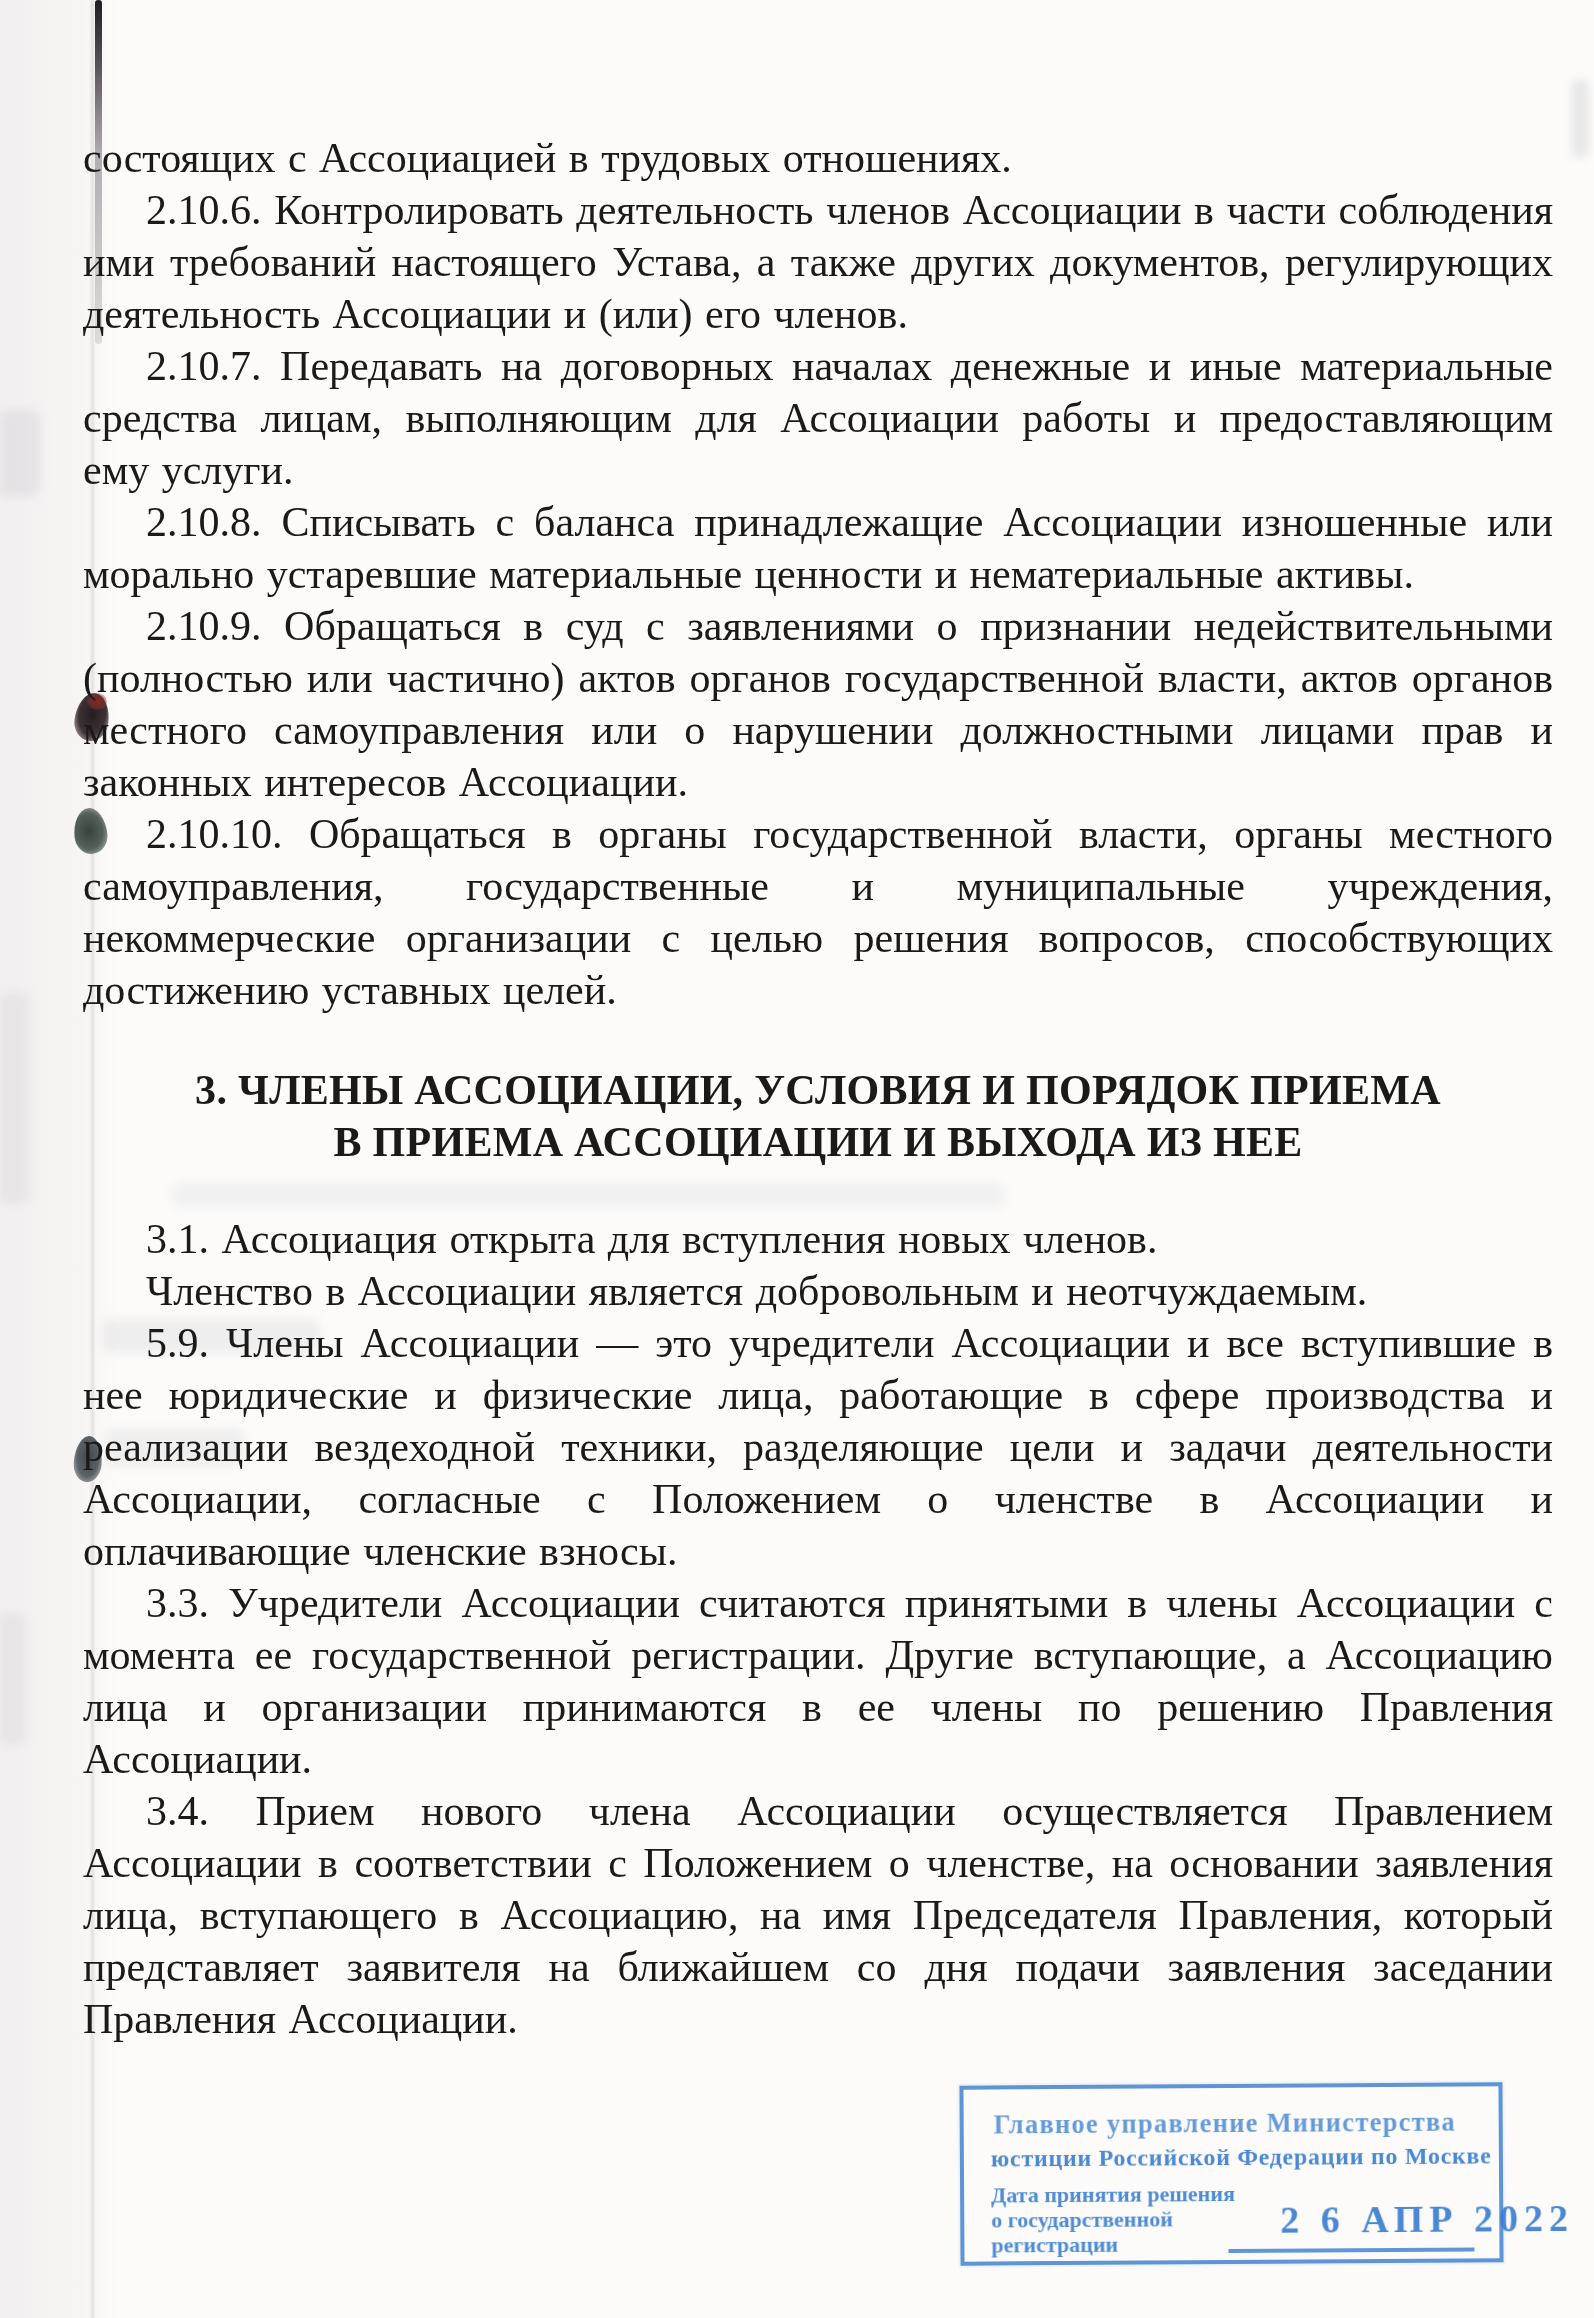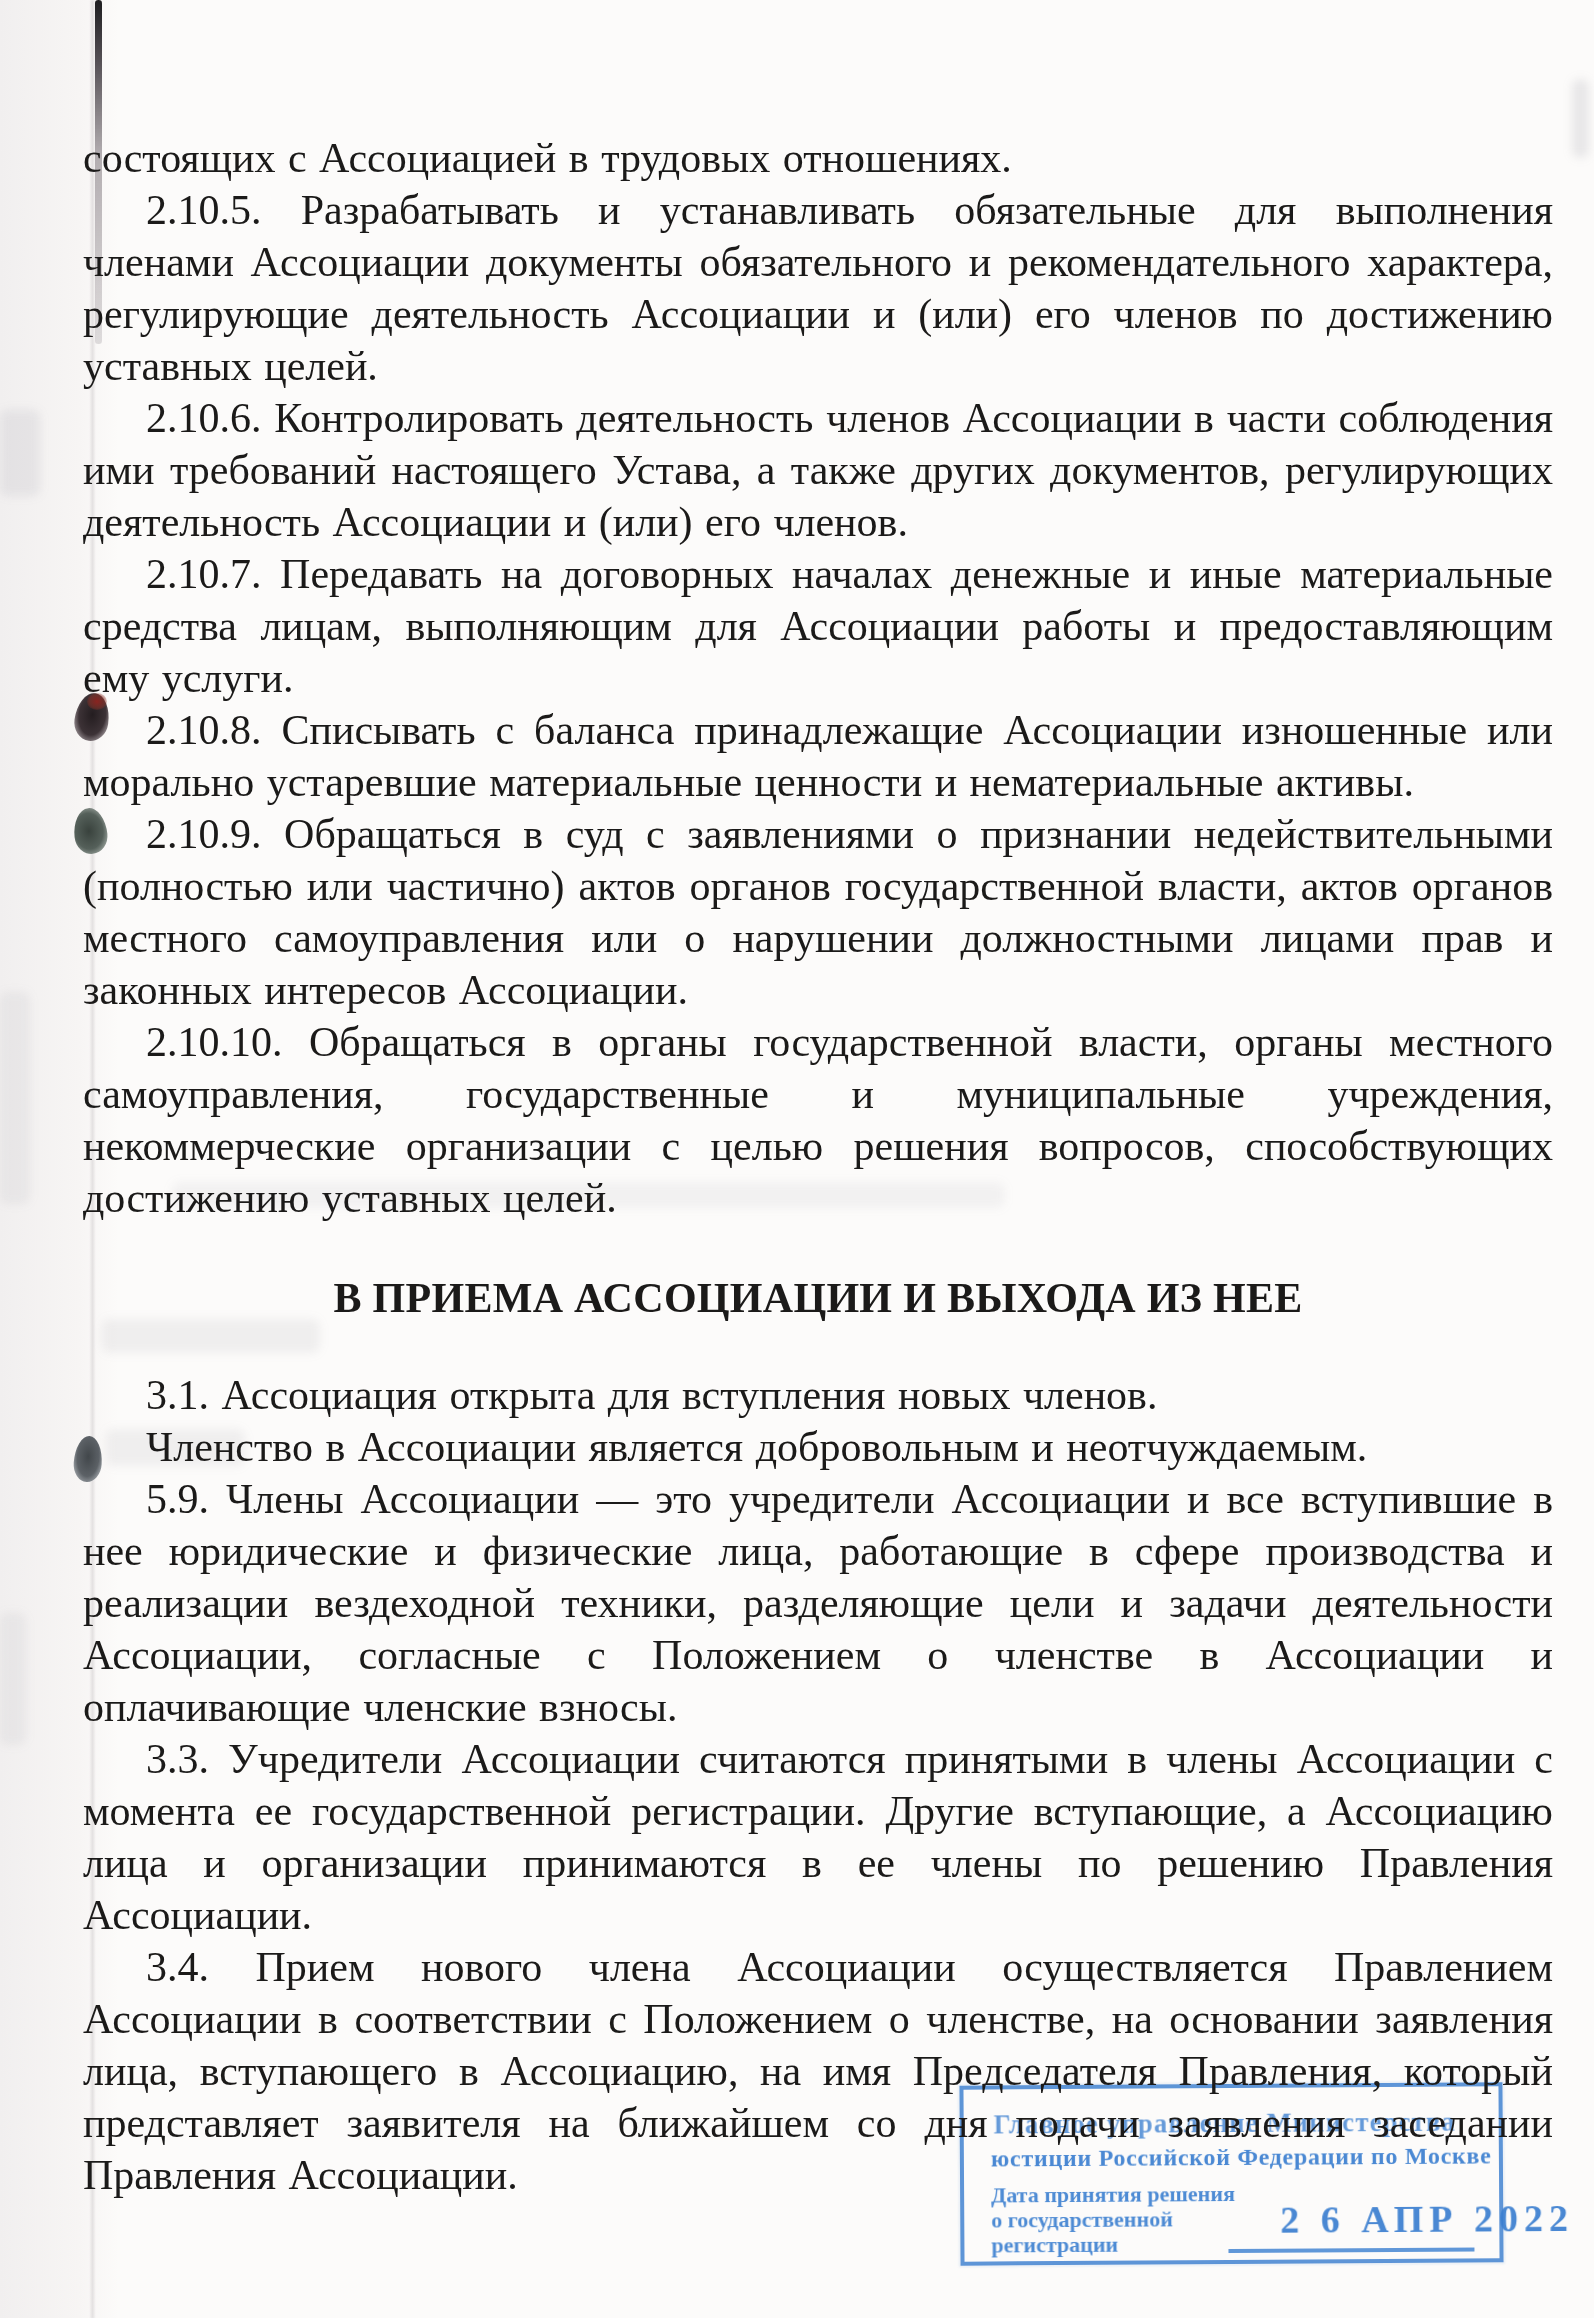--- a/index.html
+++ b/index.html
@@ -125,29 +125,29 @@
   <div class="smudge sm-2"></div>
   <div class="smudge sm-3"></div>
   <div class="smudge sm-4"></div>
   <div class="smudge sm-5"></div>
   <div class="smudge sm-6"></div>
   <div class="smudge sm-7"></div>
 
   <div class="text-block">
     <div id="body-block-1">
         <p class="para no-indent">состоящих с Ассоциацией в трудовых отношениях.</p>
-        <p class="para">2.10.5. Разрабатывать и устанавливать обязательные для выполнения членами Ассоциации документы обязательного и рекомендательного характера, регулирующие деятельность Ассоциации и (или) его членов по достижению уставных целей.</p>
         <p class="para">2.10.6. Контролировать деятельность членов Ассоциации в части соблюдения ими требований настоящего Устава, а также других документов, регулирующих деятельность Ассоциации и (или) его членов.</p>
         <p class="para">2.10.7. Передавать на договорных началах денежные и иные материальные средства лицам, выполняющим для Ассоциации работы и предоставляющим ему услуги.</p>
         <p class="para">2.10.8. Списывать с баланса принадлежащие Ассоциации изношенные или морально устаревшие материальные ценности и нематериальные активы.</p>
         <p class="para">2.10.9. Обращаться в суд с заявлениями о признании недействительными (полностью или частично) актов органов государственной власти, актов органов местного самоуправления или о нарушении должностными лицами прав и законных интересов Ассоциации.</p>
         <p class="para">2.10.10. Обращаться в органы государственной власти, органы местного самоуправления, государственные и муниципальные учреждения, некоммерческие организации с целью решения вопросов, способствующих достижению уставных целей.</p>
       </div>
 
     <div class="section-heading">
+      <span>3. ЧЛЕНЫ АССОЦИАЦИИ, УСЛОВИЯ И ПОРЯДОК ПРИЕМА</span>
       <span>В ПРИЕМА АССОЦИАЦИИ И ВЫХОДА ИЗ НЕЕ</span>
     </div>
 
     <div id="body-block-2">
         <p class="para">3.1. Ассоциация открыта для вступления новых членов.</p>
         <p class="para">Членство в Ассоциации является добровольным и неотчуждаемым.</p>
         <p class="para">5.9. Члены Ассоциации — это учредители Ассоциации и все вступившие в нее юридические и физические лица, работающие в сфере производства и реализации вездеходной техники, разделяющие цели и задачи деятельности Ассоциации, согласные с Положением о членстве в Ассоциации и оплачивающие членские взносы.</p>
         <p class="para">3.3. Учредители Ассоциации считаются принятыми в члены Ассоциации с момента ее государственной регистрации. Другие вступающие, а Ассоциацию лица и организации принимаются в ее члены по решению Правления Ассоциации.</p>
         <p class="para">3.4. Прием нового члена Ассоциации осуществляется Правлением Ассоциации в соответствии с Положением о членстве, на основании заявления лица, вступающего в Ассоциацию, на имя Председателя Правления, который представляет заявителя на ближайшем со дня подачи заявления заседании Правления Ассоциации.</p>
       </div>

